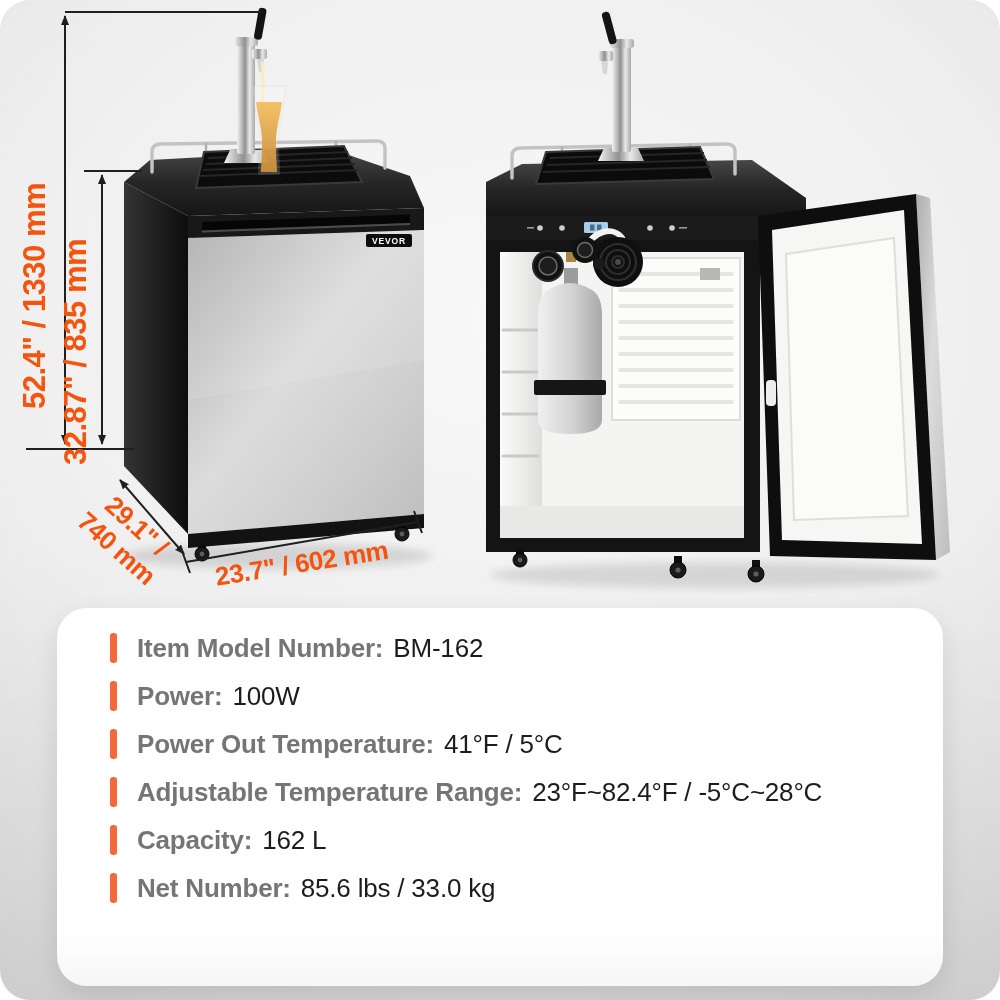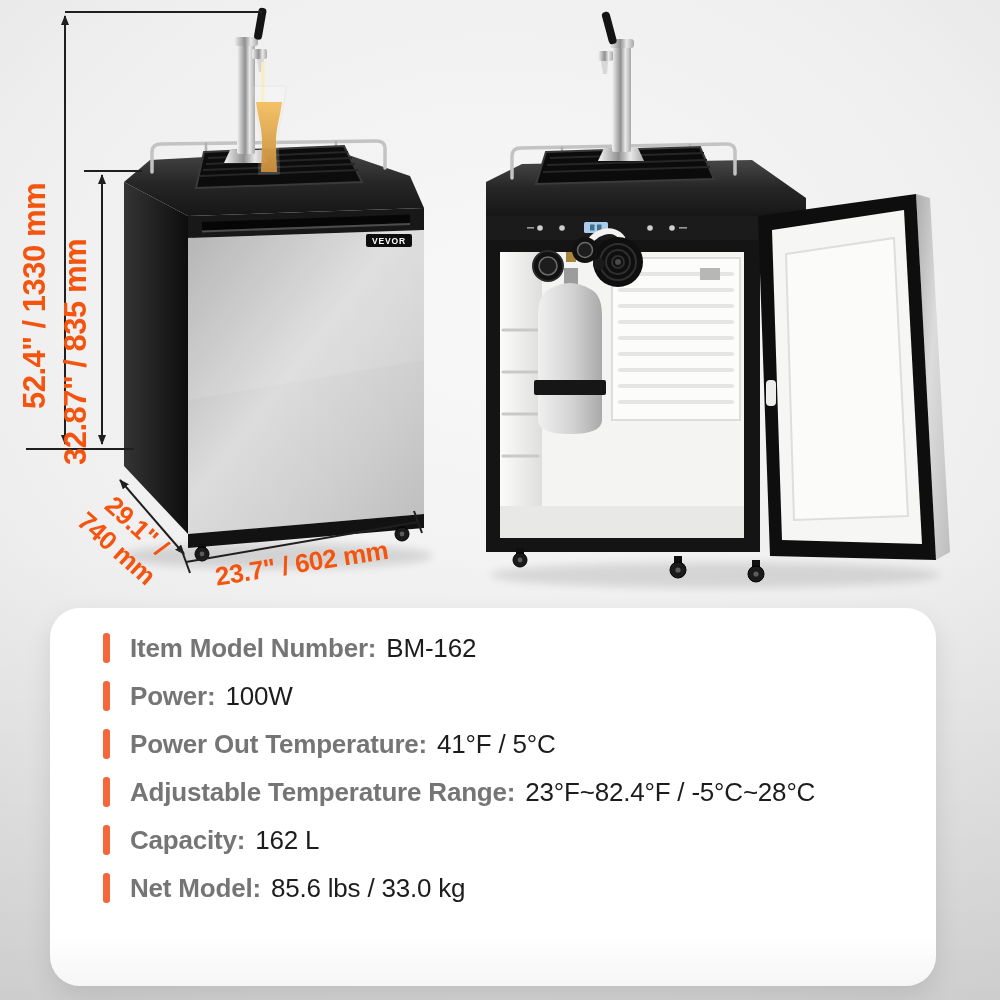--- a/index.html
+++ b/index.html
@@ -6,27 +6,28 @@
   body{
     width:1000px;height:1000px;
     font-family:"Liberation Sans","DejaVu Sans",sans-serif;
     -webkit-font-smoothing:antialiased;
   }
   .stage{
     position:relative;width:1000px;height:1000px;overflow:hidden;
     background:
       linear-gradient(180deg, rgba(0,0,0,0) 55%, rgba(0,0,0,0.06) 100%),
       radial-gradient(120% 95% at 50% 32%, #f8f8f8 0%, #efefef 42%, #e0e0e0 72%, #cfcfcf 100%);
+    border-radius: 30px;
   }
   .scene{position:absolute;left:0;top:0;}
   .dim{font-weight:bold;fill:#f4540e;letter-spacing:-0.5px;}
   .logo-text{font-weight:bold;fill:#ffffff;letter-spacing:0.8px;}
 
   .spec-card{
-    position:absolute;left:50px;top:608px;width:886px;height:378px;
+    position:absolute;left:57px;top:608px;width:886px;height:378px;
     background:linear-gradient(180deg,#ffffff 0%,#ffffff 86%,#f6f6f6 100%);
     border-radius:30px;
     box-shadow:0 10px 26px rgba(0,0,0,0.10);
   }
   .spec-list{padding-top:16px;}
   .spec-row{
     display:flex;align-items:center;height:48px;padding-left:53px;
     white-space:nowrap;
   }
   .bullet{
@@ -345,19 +346,19 @@
 
       <div class="spec-row">
         <span class="bullet"></span>
         <span class="spec-label">Capacity:</span>
         <span class="spec-value">162 L</span>
       </div>
 
 
       <div class="spec-row">
         <span class="bullet"></span>
-        <span class="spec-label">Net Model:</span>
+        <span class="spec-label">Net Number:</span>
         <span class="spec-value">85.6 lbs / 33.0 kg</span>
       </div>
 
     </div>
   </div>
 </div>
 
 </body></html>

